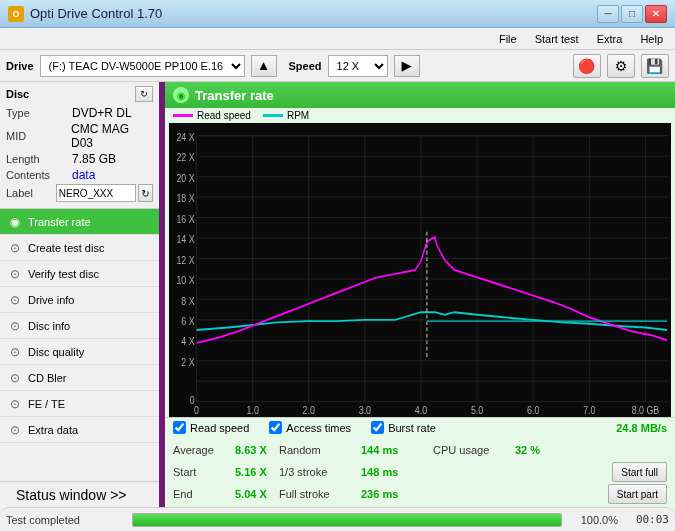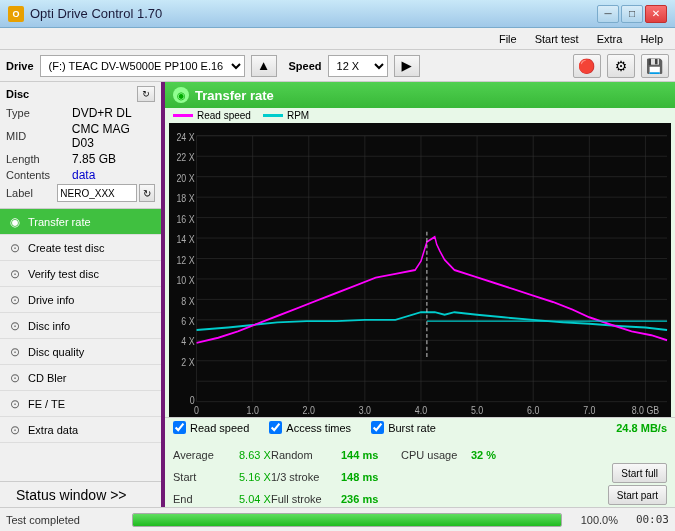--- a/index.html
+++ b/index.html
@@ -53,21 +53,21 @@
     .toolbar-spacer { flex: 1; }
     .toolbar-icon-btn { width: 28px; height: 24px; border: 1px solid #aaa; background: linear-gradient(to bottom, #f8f8f8, #e0e0e0); cursor: pointer; display: flex; align-items: center; justify-content: center; font-size: 14px; border-radius: 2px; }
     
     
     .main { display: flex; height: calc(531px - 28px - 22px - 32px - 24px); }
     
     
     .sidebar {
       width: 165px;
       background: #f0f0f0;
-      border-right: 4px solid #701a75;
+      border-right: 6px solid #701a75;
       flex-shrink: 0;
       display: flex;
       flex-direction: column;
     }
     
     
     .disc-panel {
       padding: 4px 6px;
       border-bottom: 1px solid #ccc;
     }
@@ -170,41 +170,42 @@
     .burst-rate { margin-left: auto; font-size: 11px; }
     .burst-value { color: #00aa00; font-weight: bold; margin-left: 48px; }
     
     
     .stats-area {
       background: #e8f8e8;
       padding: 2px 8px;
     }
     .stats-row {
       display: flex;
-      align-items: flex-end;
+      align-items: center;
       height: 22px;
-      gap: 0;
+      gap: 12px;
     }
     .stat-label { width: 50px; font-size: 11px; color: #333; }
-    .stat-value { width: 32px; font-size: 11px; color: #00aa00; font-weight: normal; margin-left: 16px; }
+    .stat-value { width: 32px; font-size: 11px; color: #00aa00; font-weight: bold; }
     .stat-label2 { width: 70px; font-size: 11px; color: #333; }
     .stat-value2 { width: 60px; font-size: 11px; color: #00aa00; font-weight: bold; }
     .stat-label3 { width: 70px; font-size: 11px; color: #333; }
     .stat-value3 { width: 50px; font-size: 11px; color: #00aa00; font-weight: bold; }
     .start-btn { margin-left: auto; height: 20px; border: 1px solid #aaa; background: linear-gradient(to bottom, #f8f8f8, #e0e0e0); cursor: pointer; font-size: 10px; padding: 0 8px; border-radius: 2px; }
     
     
     .status-bar {
       height: 24px;
       background: #f0f0f0;
       border-top: 1px solid #ccc;
       display: flex;
       align-items: center;
       padding: 0 6px;
       gap: 6px;
+      border-radius: 9px;
     }
     .status-text { font-size: 11px; color: #333; width: 120px; }
     .progress-container { flex: 1; height: 14px; background: #e0e0e0; border: 1px solid #aaa; border-radius: 2px; overflow: hidden; }
     .progress-bar { height: 100%; background: linear-gradient(to bottom, #60dd60, #20bb20); }
     .progress-pct { font-size: 11px; color: #333; width: 50px; text-align: right; }
     .time-display { font-size: 11px; color: #333; width: 45px; text-align: right; font-family: monospace; }
     
     
     .chart-svg { position: absolute; top: 0; left: 0; width: 100%; height: 100%; }
   </style>

